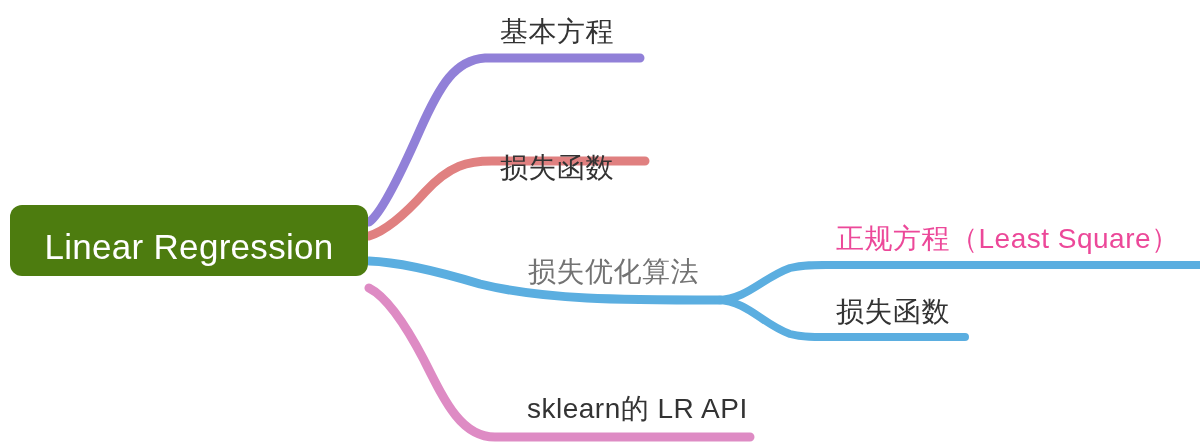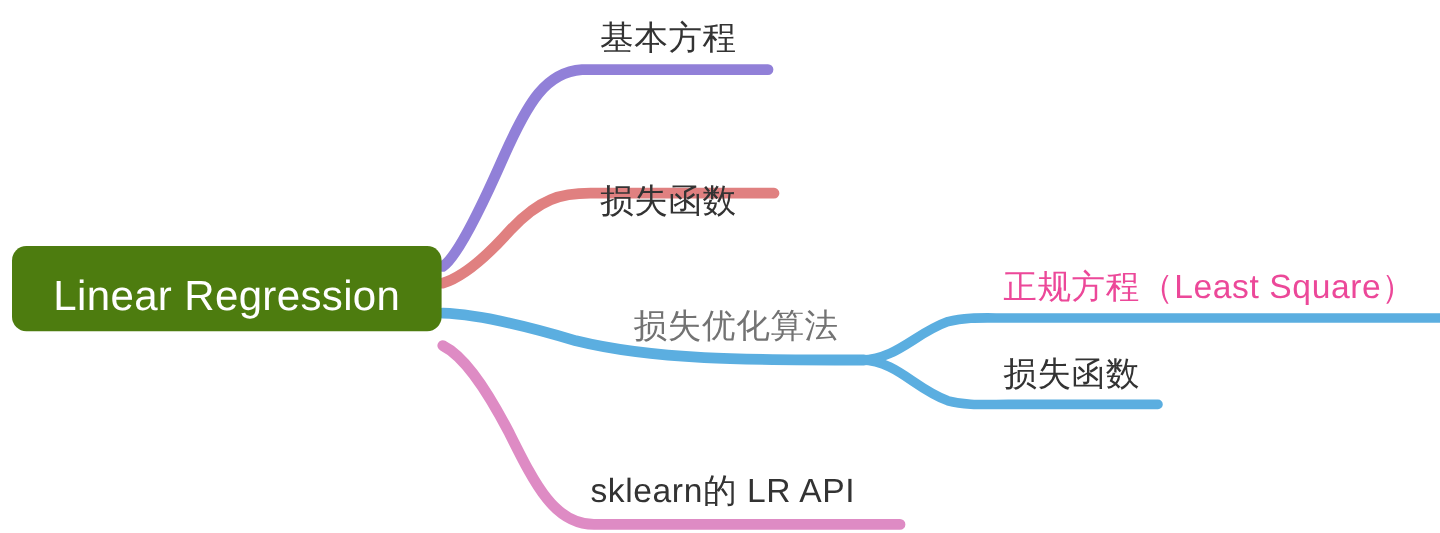--- a/index.html
+++ b/index.html
@@ -82,13 +82,13 @@
 <div class="node-label" style="left: 500px; top: 15px; color: rgb(51, 51, 51);">基本方程</div>
 
 <div class="node-label" style="left: 500px; top: 118px; color: rgb(51, 51, 51); margin-top: 33px;">损失函数</div>
 
 <div class="node-label" style="left: 512px; top: 255px; color: #737373; margin-left: 16px;">损失优化算法</div>
 
 <div class="node-label" style="left: 836px; top: 222px; color: #ec4899;">正规方程（Least Square）</div>
 
 <div class="node-label" style="left: 836px; top: 295px; color: rgb(51, 51, 51);">损失函数</div>
 
-<div class="node-label" style="left: 492px; top: 392px; color: rgb(51, 51, 51);">sklearn的 LR API</div>
+<div class="node-label" style="left: 527px; top: 392px; color: rgb(51, 51, 51);">sklearn的 LR API</div>
 
 </body></html>

